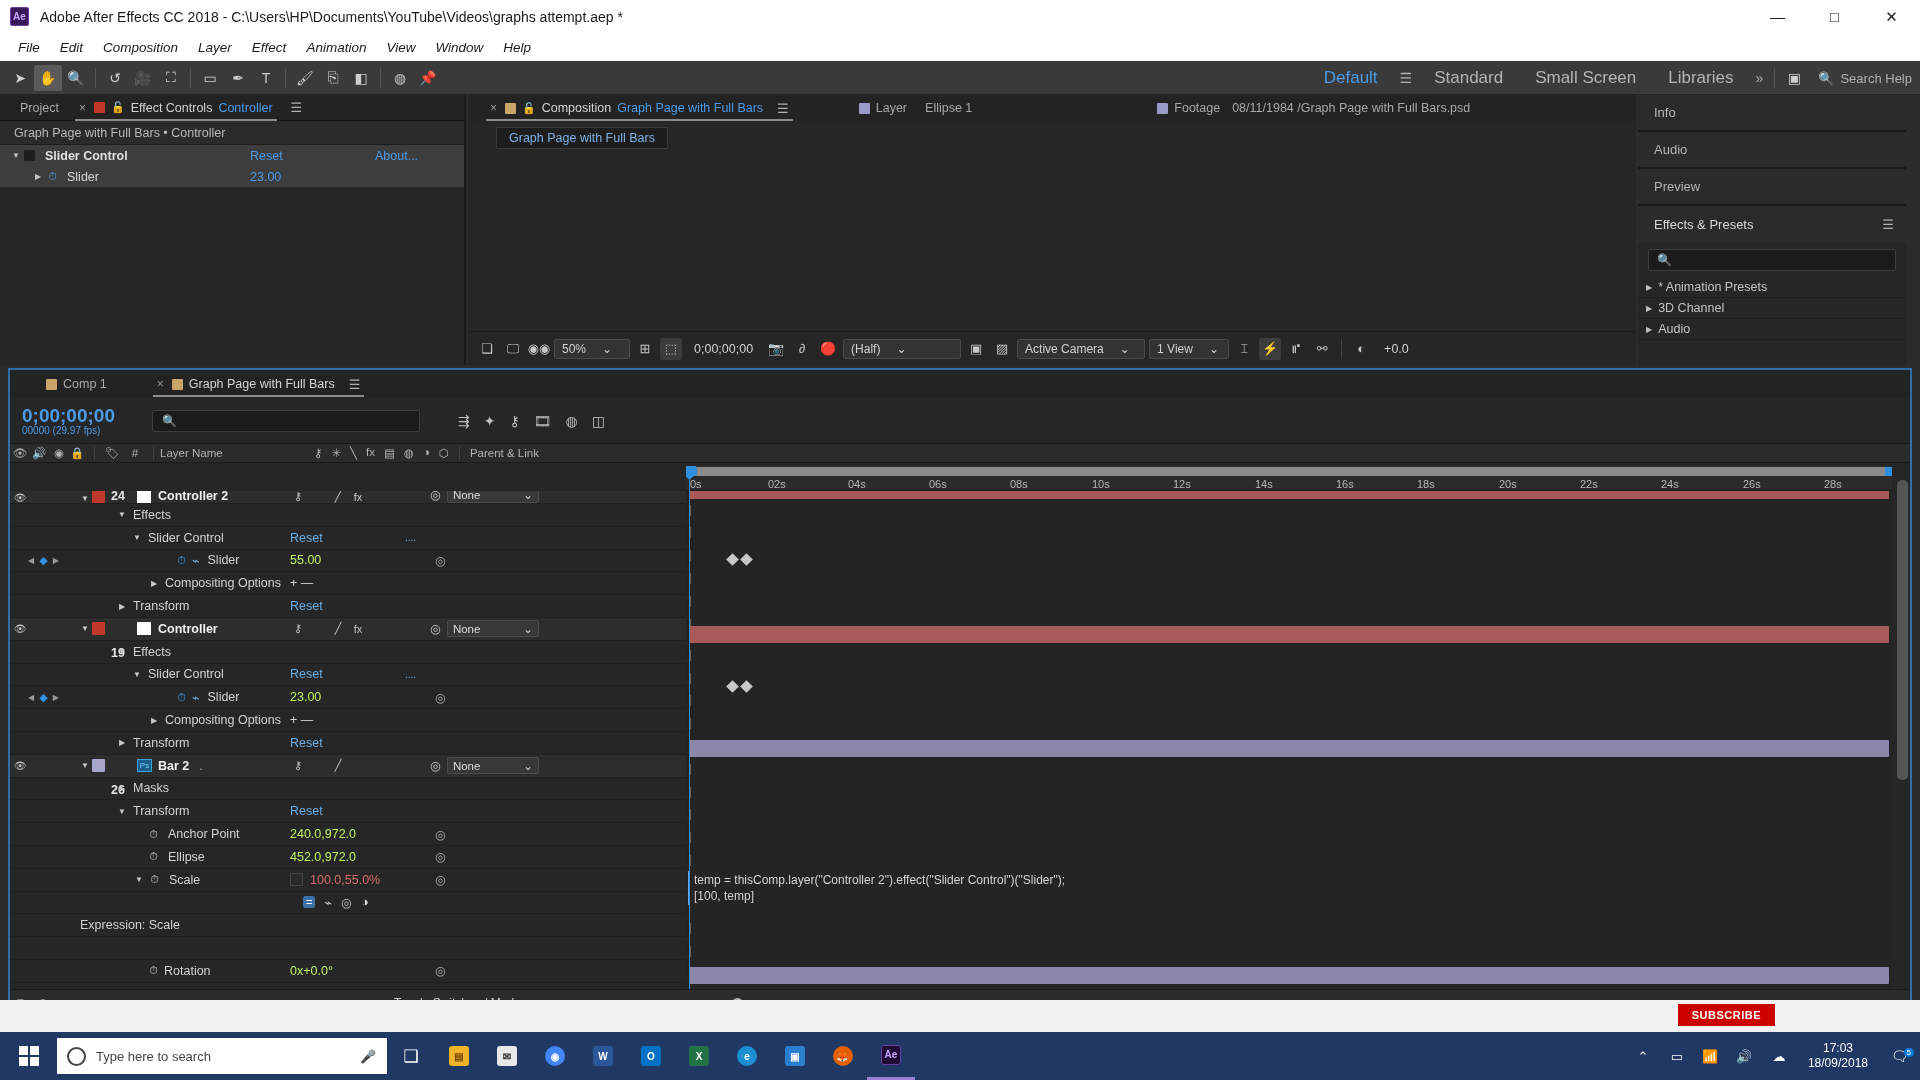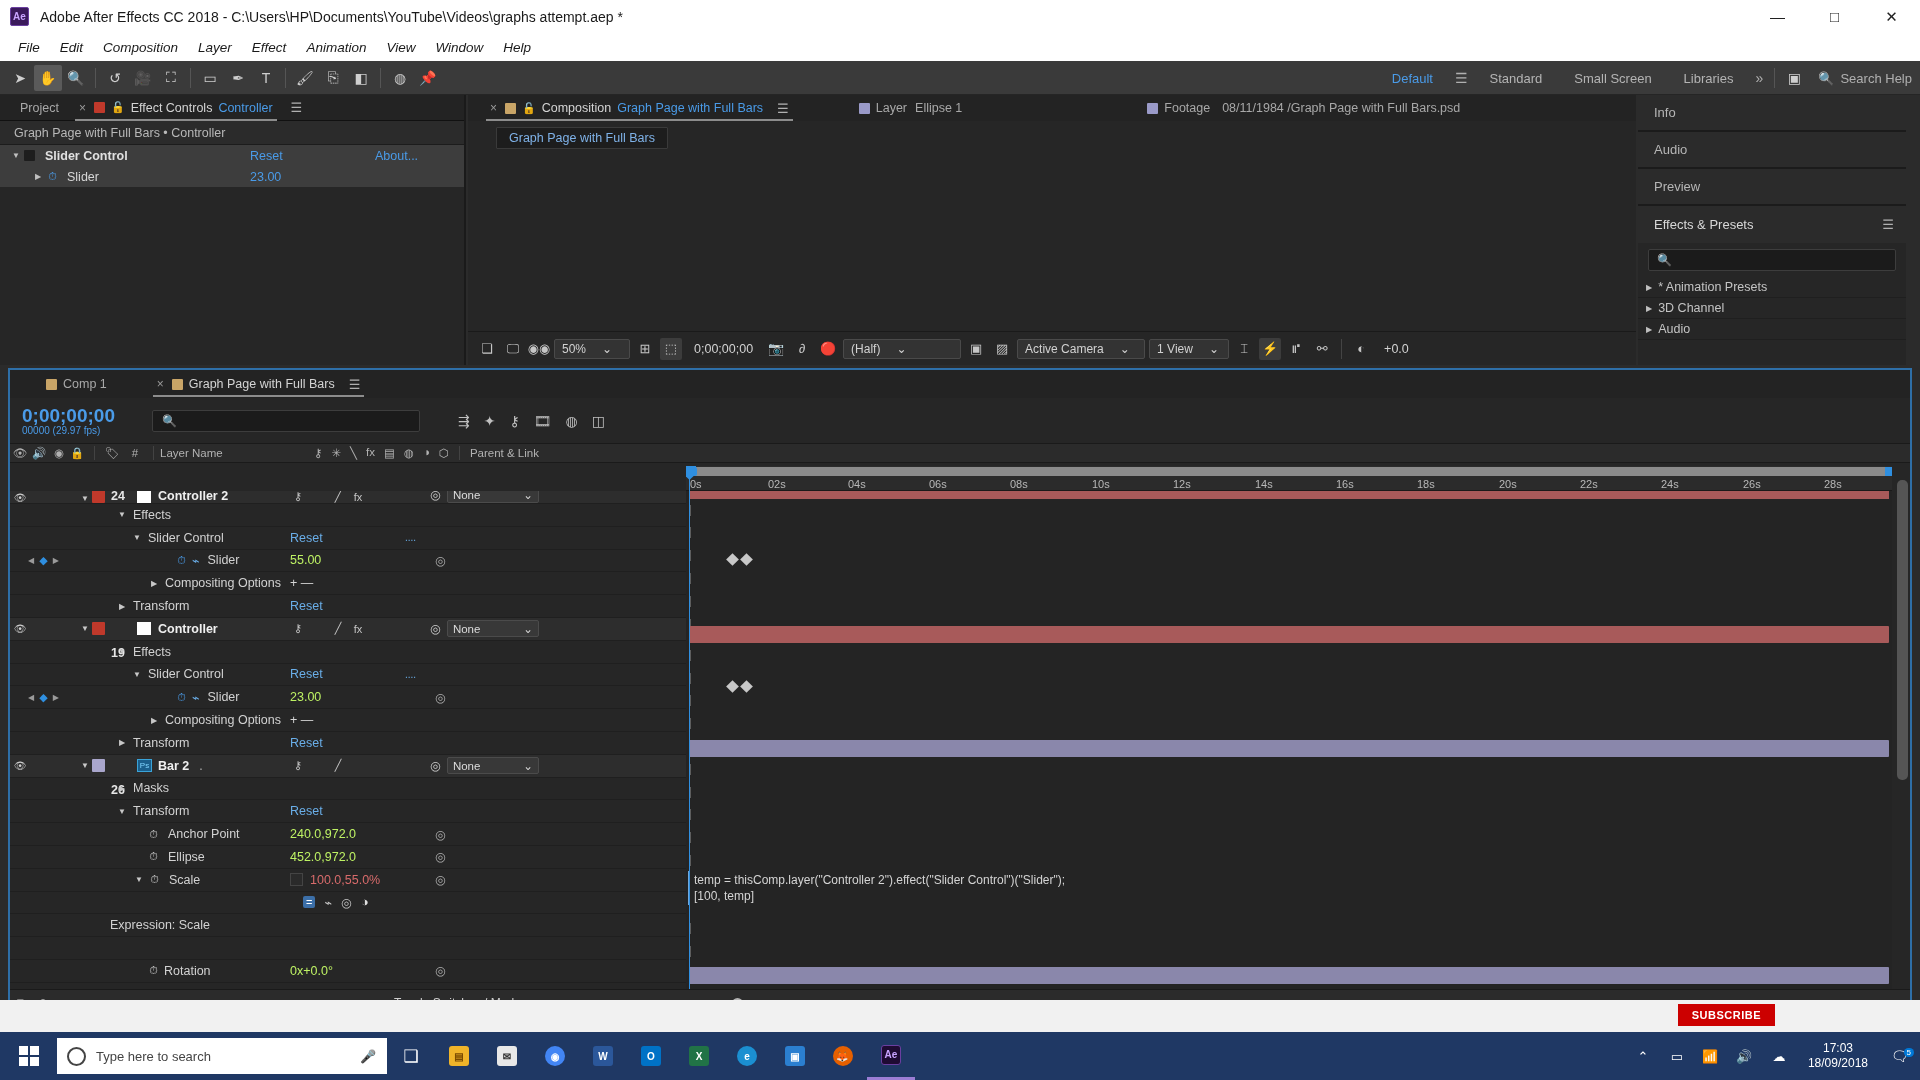--- a/index.html
+++ b/index.html
@@ -23,21 +23,21 @@
   .menubar { height:28px; background:#ffffff; display:flex; align-items:center; padding-left:8px; }
   .menubar span { color:#1a1a1a; font-size:13.5px; padding:3px 10px;font-style:italic; }
 
   
   .toolbar { height:34px; background:#3a3a3a; display:flex; align-items:center; padding:0 6px;
              border-bottom:1px solid #252525; position:relative; }
   .tool { width:28px; height:26px; display:flex; align-items:center; justify-content:center; color:#cfcfcf; font-size:14px; }
   .tool.active { background:#5a5a5a; border-radius:2px; }
   .tsep { width:1px; height:20px; background:#555; margin:0 5px; }
   .ws-area { position:absolute; right:8px; top:0; height:34px; display:flex; align-items:center; gap:0; }
-  .ws { padding:0 16px; font-size:13px; color:#b4b4b4; height:34px; display:flex; align-items:center; }
+  .ws { padding:0 16px; font-size:17px; color:#b4b4b4; height:34px; display:flex; align-items:center; }
   .ws.sel { color:#4a9be8; }
   .ws-ham { color:#b0b0b0; font-size:14px; padding:0 6px; }
   .search-help { display:flex; align-items:center; gap:6px; color:#b0b0b0; font-size:13px; padding-left:10px; }
 
   
   .panel-tabs { height:26px; background:#232323; display:flex; align-items:center; padding-left:10px; gap:0;
                 border-bottom:1px solid #111; }
   .ptab { display:flex; align-items:center; gap:6px; padding:0 10px; height:26px; font-size:12.5px; color:#a8a8a8; position:relative;}
   .ptab.active { color:#d4d4d4; }
   .ptab.active:after { content:''; position:absolute; left:6px; right:6px; bottom:0; height:2px; background:#8c8c8c; }
@@ -282,21 +282,21 @@
         <span class="x">×</span>
         <span class="sw" style="background:#c9a567"></span>
         <span class="lock">🔓</span>
         <span>Composition</span>
         <span class="blue">Graph Page with Full Bars</span>
         <span class="ham">☰</span>
       </div>
       <div class="ptab" style="margin-left:50px">
         <span class="sw" style="background:#9a9ac8"></span>
         <span>Layer</span>
-        <span style="margin-left:2px">Ellipse 1</span>
+        <span style="margin-left:12px">Ellipse 1</span>
       </div>
       <div class="ptab" style="margin-left:165px">
         <span class="sw" style="background:#9a9ac8"></span>
         <span>Footage</span>
         <span style="margin-left:6px">08/11/1984 /Graph Page with Full Bars.psd</span>
       </div>
     </div>
     <div class="comp-nametab">Graph Page with Full Bars</div>
 
 
@@ -624,21 +624,21 @@
 
       <div class="row">
         <span style="position:absolute;left:293px;display:flex;gap:9px;align-items:center">
           <span style="background:#3c6fa8;color:#fff;padding:0 3px;border-radius:2px;font-size:11px">=</span>
           <span style="color:#c8c8c8">⌁</span>
           <span style="color:#c8c8c8">◎</span>
           <span style="color:#e0e0e0">◑</span>
         </span>
       </div>
 
-      <div class="row" style="padding-left:100px">
+      <div class="row" style="padding-left:70px">
         <span class="r-prop">Expression: Scale</span>
       </div>
       <div class="row"></div>
 
       <div class="row" style="padding-left:137px">
         <span class="stopwatch" style="color:#c8c8c8">⏱</span>
         <span class="r-prop" style="margin-left:4px">Rotation</span>
         <span class="r-val">0x+0.0°</span>
         <span style="position:absolute;left:425px;color:#b0b0b0">◎</span>
       </div>

